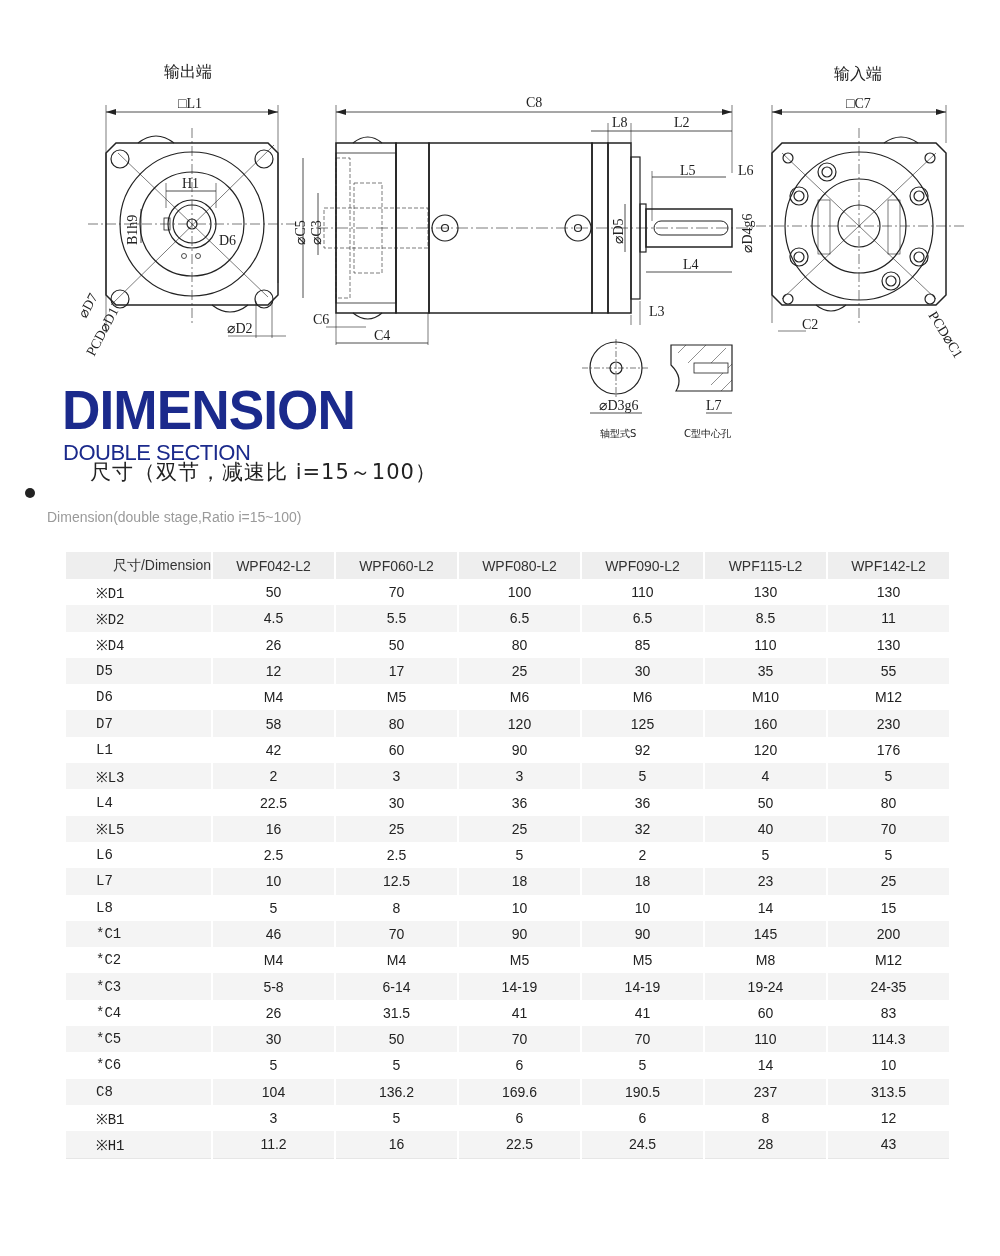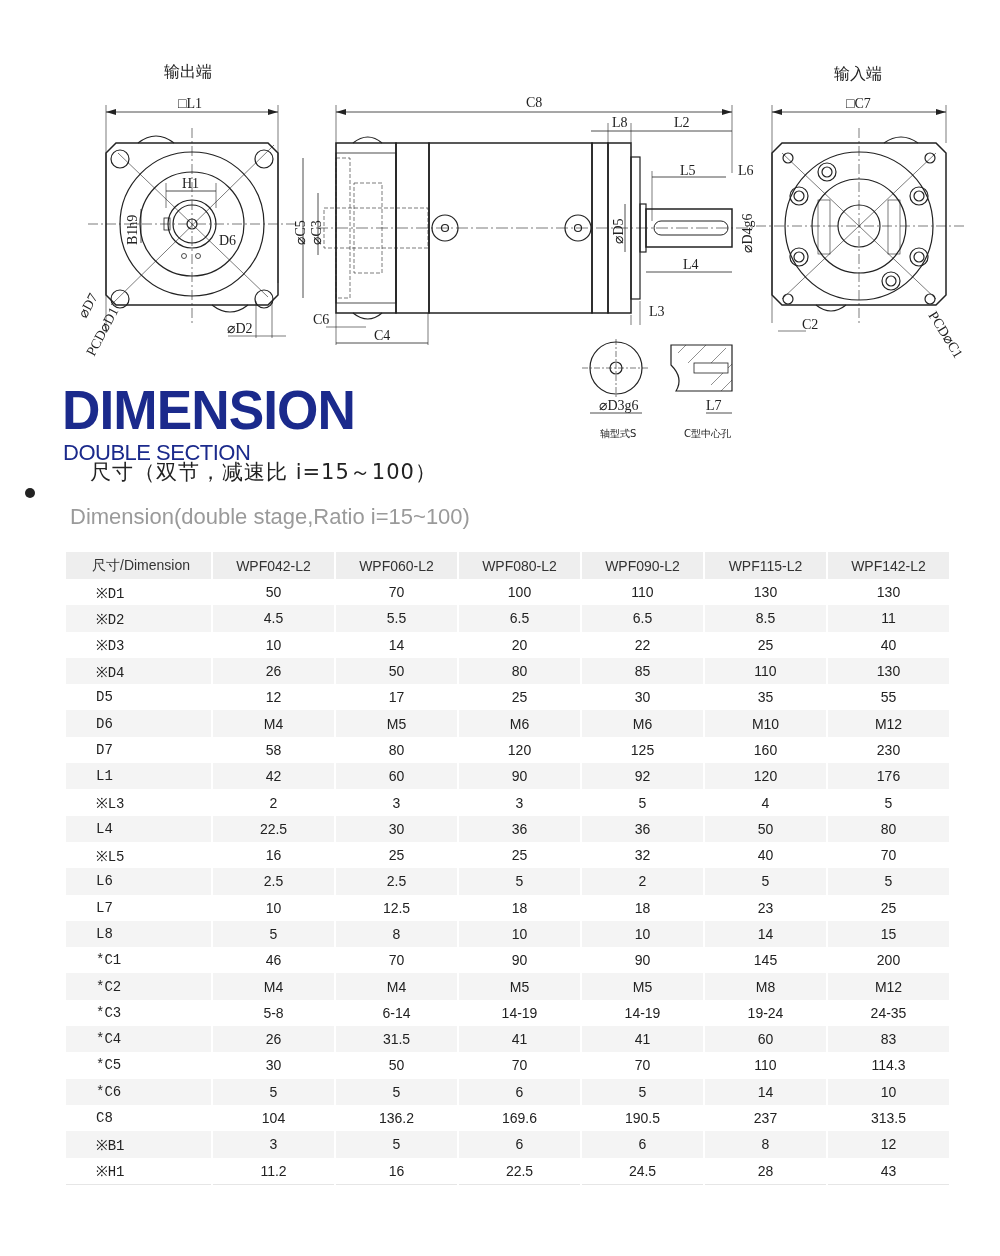--- a/index.html
+++ b/index.html
@@ -6,25 +6,25 @@
   body { width: 1000px; height: 1256px; position: relative; overflow: hidden; font-family: "Liberation Sans", "DejaVu Sans", sans-serif; color: #222; }
   .drawing { position: absolute; left: 16px; top: 0; width: 1000px; height: 420px; margin-top: 33px; }
   .drawing svg { position: absolute; left: 0; top: 0; }
   .dl { font-family: "Liberation Serif", "DejaVu Serif", serif; font-size: 14px; fill: #222; }
   .dlcn { font-family: "DejaVu Sans", sans-serif; font-size: 16px; fill: #222; }
   .dlsm { font-family: "DejaVu Sans", sans-serif; font-size: 10px; fill: #222; }
   .title-main { position: absolute; left: 62px; top: 380px; font-size: 56px; font-weight: bold; color: #1b2a8c; letter-spacing: -1px; font-family: "Liberation Sans", sans-serif; line-height: 60px; transform: scaleX(0.95); transform-origin: left; }
   .title-sub { position: absolute; left: 63px; top: 438px; font-size: 22px; color: #1b2a8c; font-family: "Liberation Sans", sans-serif; line-height: 30px; letter-spacing: -0.5px; }
   .bullet { position: absolute; left: 25px; top: 488px; width: 10px; height: 10px; border-radius: 50%; background: #222; }
   .subtitle-cn { position: absolute; left: 62px; top: 458px; font-size: 21px; color: #222; font-family: "DejaVu Sans", sans-serif; line-height: 28px; letter-spacing: 1px; margin-left: 28px; }
-  .subtitle-en { position: absolute; left: 70px; top: 506px; font-size: 22px; color: #9a9a9a; font-family: "Liberation Sans", sans-serif; line-height: 22px; }
+  .subtitle-en { position: absolute; left: 47px; top: 506px; font-size: 14px; color: #9a9a9a; font-family: "Liberation Sans", sans-serif; line-height: 22px; }
   table.dim { position: absolute; left: 66px; top: 552px; width: 885px; border-collapse: collapse; table-layout: fixed; font-family: "Liberation Sans", sans-serif; font-size: 14px; color: #222; }
   table.dim th, table.dim td { height: 26.3px; padding: 0; text-align: center; border-right: 2px solid #ffffff; font-weight: normal; }
   table.dim thead th { background: #eeeeee; color: #333; font-size: 14px; height: 27px; }
-  table.dim thead th.first { text-align: left; padding-left: 26px; }
+  table.dim thead th.first { text-align: right; padding-left: 12px; }
   table.dim tbody tr:nth-child(odd) td { background: #ffffff; }
   table.dim tbody tr:nth-child(even) td { background: #f4f4f4; }
   table.dim td.label { text-align: left; padding-left: 30px; font-family: Liberation Mono, monospace; }
   table.dim tr:last-child td { border-bottom: 1px solid #e6e6e6; }
   col.c0 { width: 146px; }
   col.cx { width: 123px; }
 </style>
 </head>
 <body>
 
@@ -252,29 +252,20 @@
       <tr>
         <td class="label">※D2</td>
         <td>4.5</td>
         <td>5.5</td>
         <td>6.5</td>
         <td>6.5</td>
         <td>8.5</td>
         <td>11</td>
       </tr>
       <tr>
-        <td class="label">※D3</td>
-        <td>10</td>
-        <td>14</td>
-        <td>20</td>
-        <td>22</td>
-        <td>25</td>
-        <td>40</td>
-      </tr>
-      <tr>
         <td class="label">※D4</td>
         <td>26</td>
         <td>50</td>
         <td>80</td>
         <td>85</td>
         <td>110</td>
         <td>130</td>
       </tr>
       <tr>
         <td class="label">D5</td>

